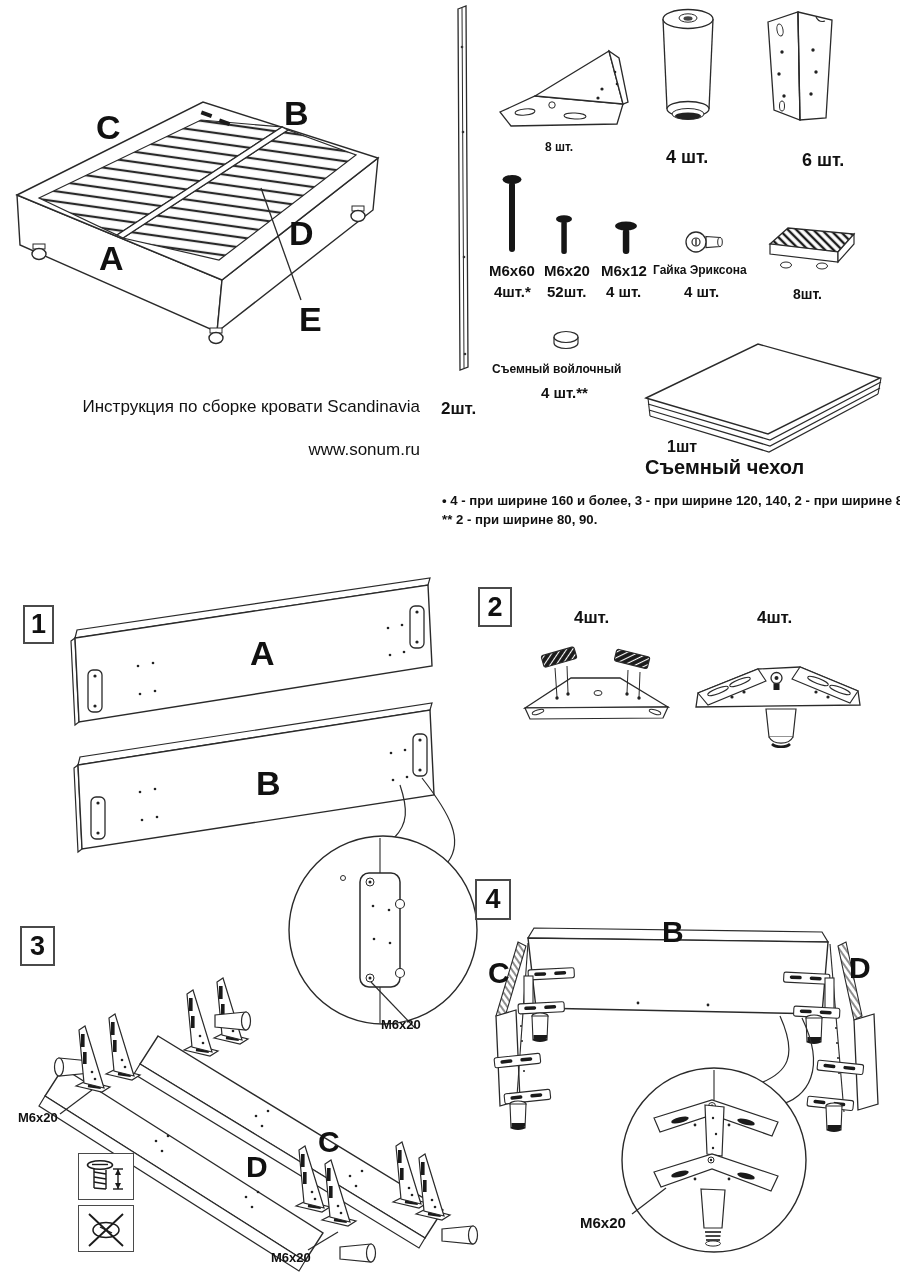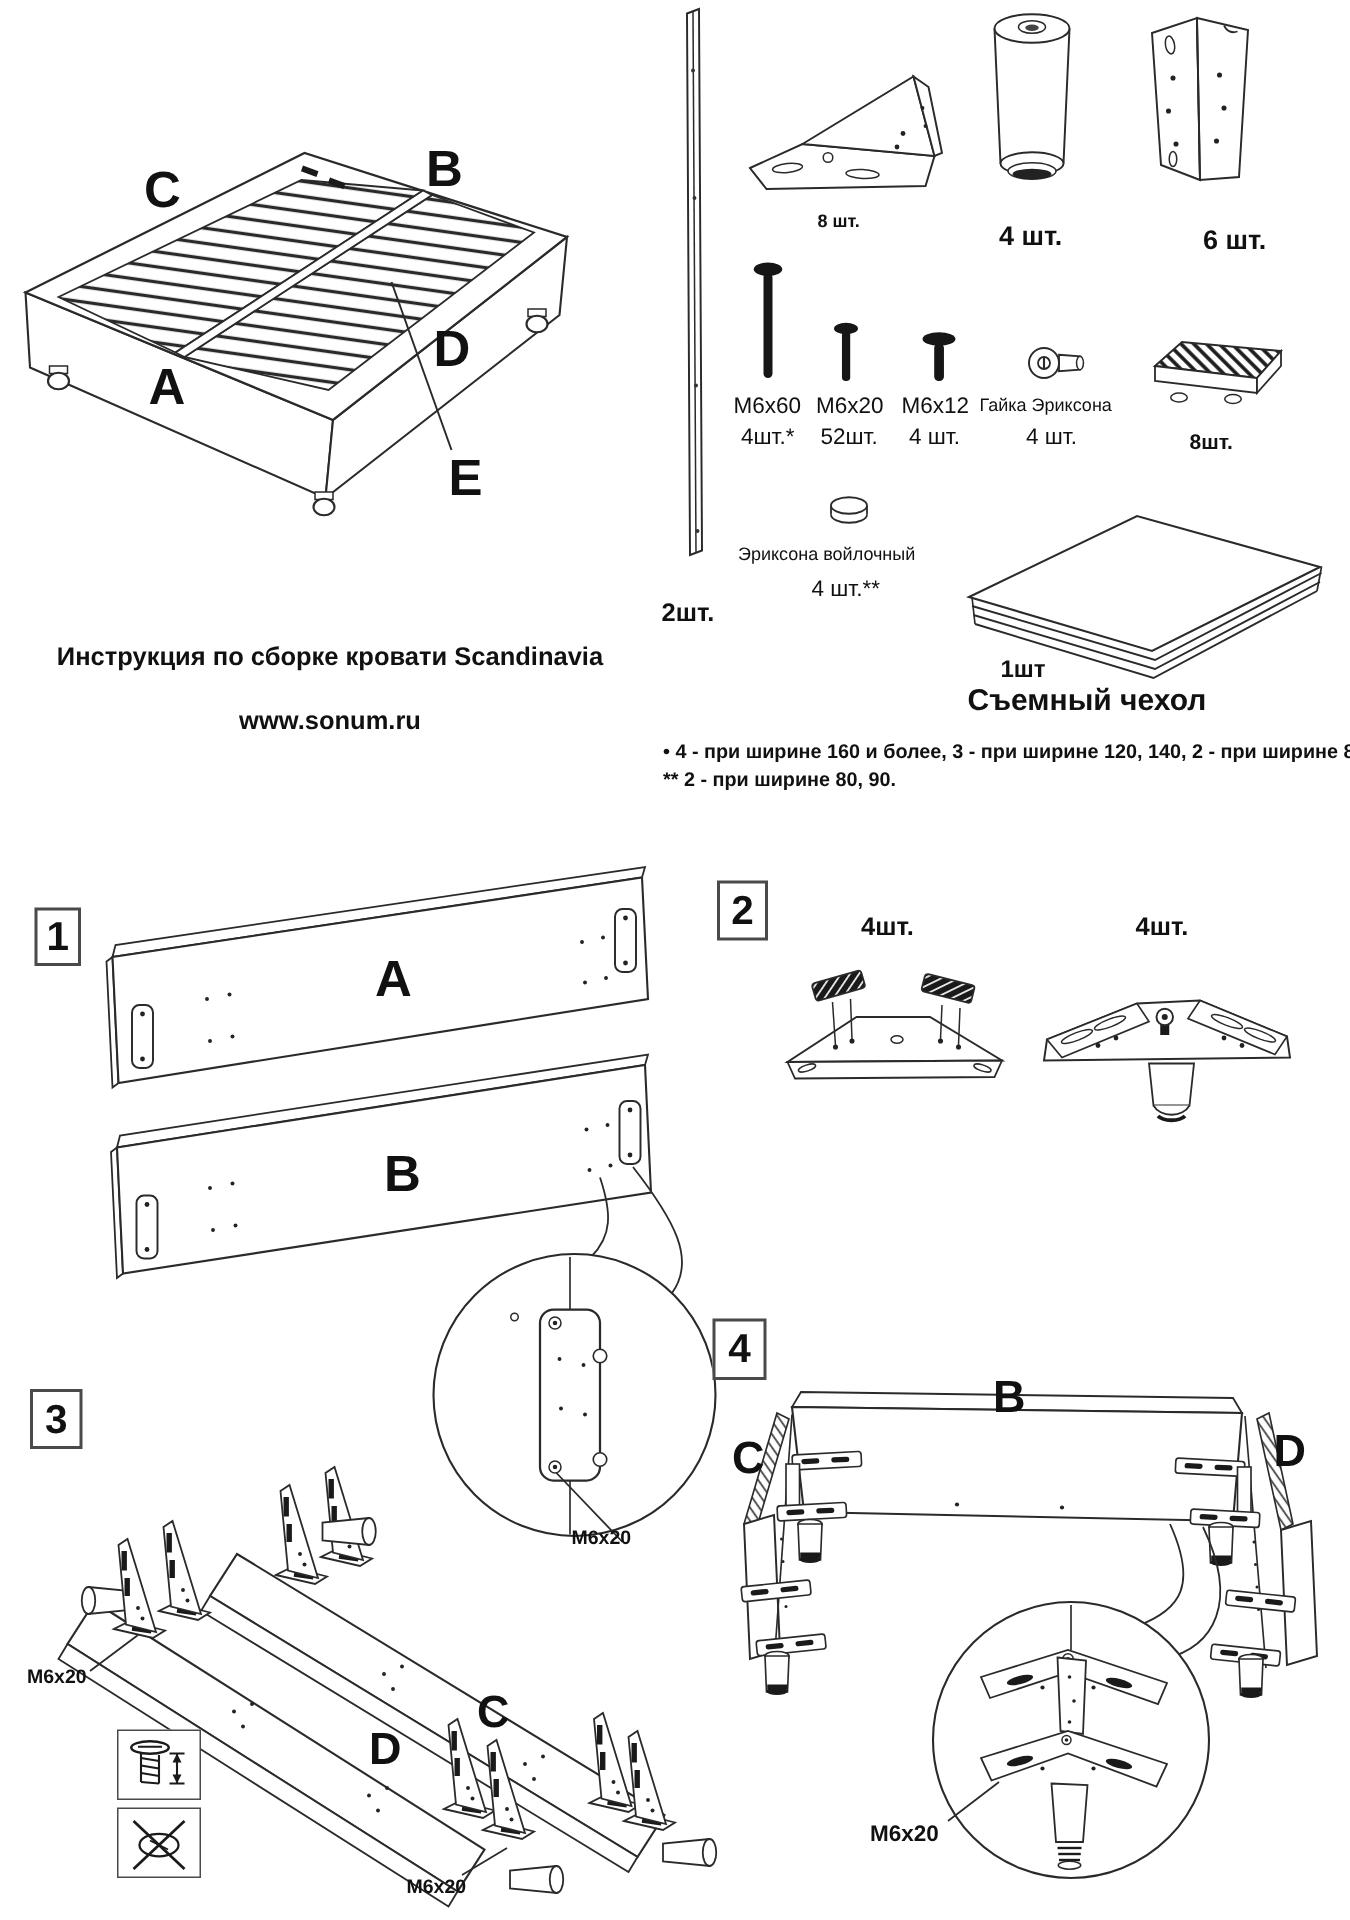--- a/index.html
+++ b/index.html
@@ -7,33 +7,33 @@
   .page {
     position:relative; width:900px; height:1280px; background:#ffffff;
     font-family:"Liberation Sans","DejaVu Sans",sans-serif; color:#111;
     overflow:hidden;
   }
   .abs { position:absolute; }
   svg.abs { overflow:visible; }
   .bl  { position:absolute; font-weight:bold; font-size:34px; line-height:1; }
   .sl  { position:absolute; font-weight:bold; font-size:30px; line-height:1; }
   .qty { position:absolute; font-weight:bold; font-size:17px; white-space:nowrap; }
-  .pn  { position:absolute; font-weight:normal; font-size:15px; white-space:nowrap;text-align:right; }
+  .pn  { position:absolute; font-weight:bold; font-size:15px; white-space:nowrap;text-align:right; }
   .pn-sm { font-size:12px; }
   .callout { position:absolute; font-weight:bold; font-size:13px; white-space:nowrap; }
   .stepbox {
     position:absolute; border:2px solid #4a4a4a; background:#fff;
     display:flex; align-items:center; justify-content:center;
     font-weight:bold; font-size:27px;
   }
   .warnbox {
     position:absolute; width:56px; height:47px; border:1.5px solid #4a4a4a;
     display:flex; align-items:center; justify-content:center; background:#fff;
   }
-  .title { position:absolute; font-weight:bold; font-size:17px; text-align:center; width:400px;margin-top:31px; }
+  .title { position:absolute; font-weight:normal; font-size:17px; text-align:right; width:400px; }
   .foot  { position:absolute; font-weight:bold; font-size:13.2px; line-height:19px; white-space:nowrap; }
 </style>
 </head>
 <body>
 
 <div class="page">
 
   <svg class="abs" style="left:5px; top:70px;" width="440" height="335" viewBox="0 0 440 335">
     <defs>
       <pattern id="patSlat" width="7" height="10" patternUnits="userSpaceOnUse" patternTransform="rotate(8)">
@@ -207,21 +207,21 @@
     <ellipse cx="56" cy="44" rx="5.5" ry="3" fill="#fff" stroke="#2a2a2a"></ellipse>
   </svg>
   <div class="qty" style="left:793px; top:286px; font-size:14px;">8шт.</div>
 
   <svg class="abs" style="left:549px; top:329px;" width="34" height="24" viewBox="0 0 34 24">
     <line x1="5" y1="8" x2="5" y2="14" stroke="#2a2a2a" stroke-width="1.2"></line>
     <line x1="29" y1="8" x2="29" y2="14" stroke="#2a2a2a" stroke-width="1.2"></line>
     <path d="M5,14 A12,5.5 0 0 0 29,14" fill="none" stroke="#2a2a2a" stroke-width="1.2"></path>
     <ellipse cx="17" cy="8" rx="12" ry="5.5" fill="#fff" stroke="#2a2a2a" stroke-width="1.2"></ellipse>
   </svg>
-  <div class="pn pn-sm" style="left:492px; top:362px;">Эриксона войлочный</div>
+  <div class="pn pn-sm" style="left:492px; top:362px;">Съемный войлочный</div>
   <div class="pn" style="left:541px; top:384px;">4 шт.**</div>
 
   <svg class="abs" style="left:640px; top:336px;" width="248" height="124" viewBox="0 0 248 124">
     <path d="M8,68 L130,104 L241,46" fill="none" stroke="#2a2a2a" stroke-width="1.3"></path>
     <path d="M9,74 L130,110 L240,52" fill="none" stroke="#2a2a2a" stroke-width="1.3"></path>
     <path d="M10,80 L129,116 L238,58" fill="none" stroke="#2a2a2a" stroke-width="1.3"></path>
     <line x1="8" y1="62" x2="10" y2="80" stroke="#2a2a2a" stroke-width="1.1"></line>
     <line x1="241" y1="42" x2="238" y2="58" stroke="#2a2a2a" stroke-width="1.1"></line>
     <polygon points="6,62 118,8 240,42 128,98" fill="#fff" stroke="#2a2a2a" stroke-width="1.4"></polygon>
   </svg>

